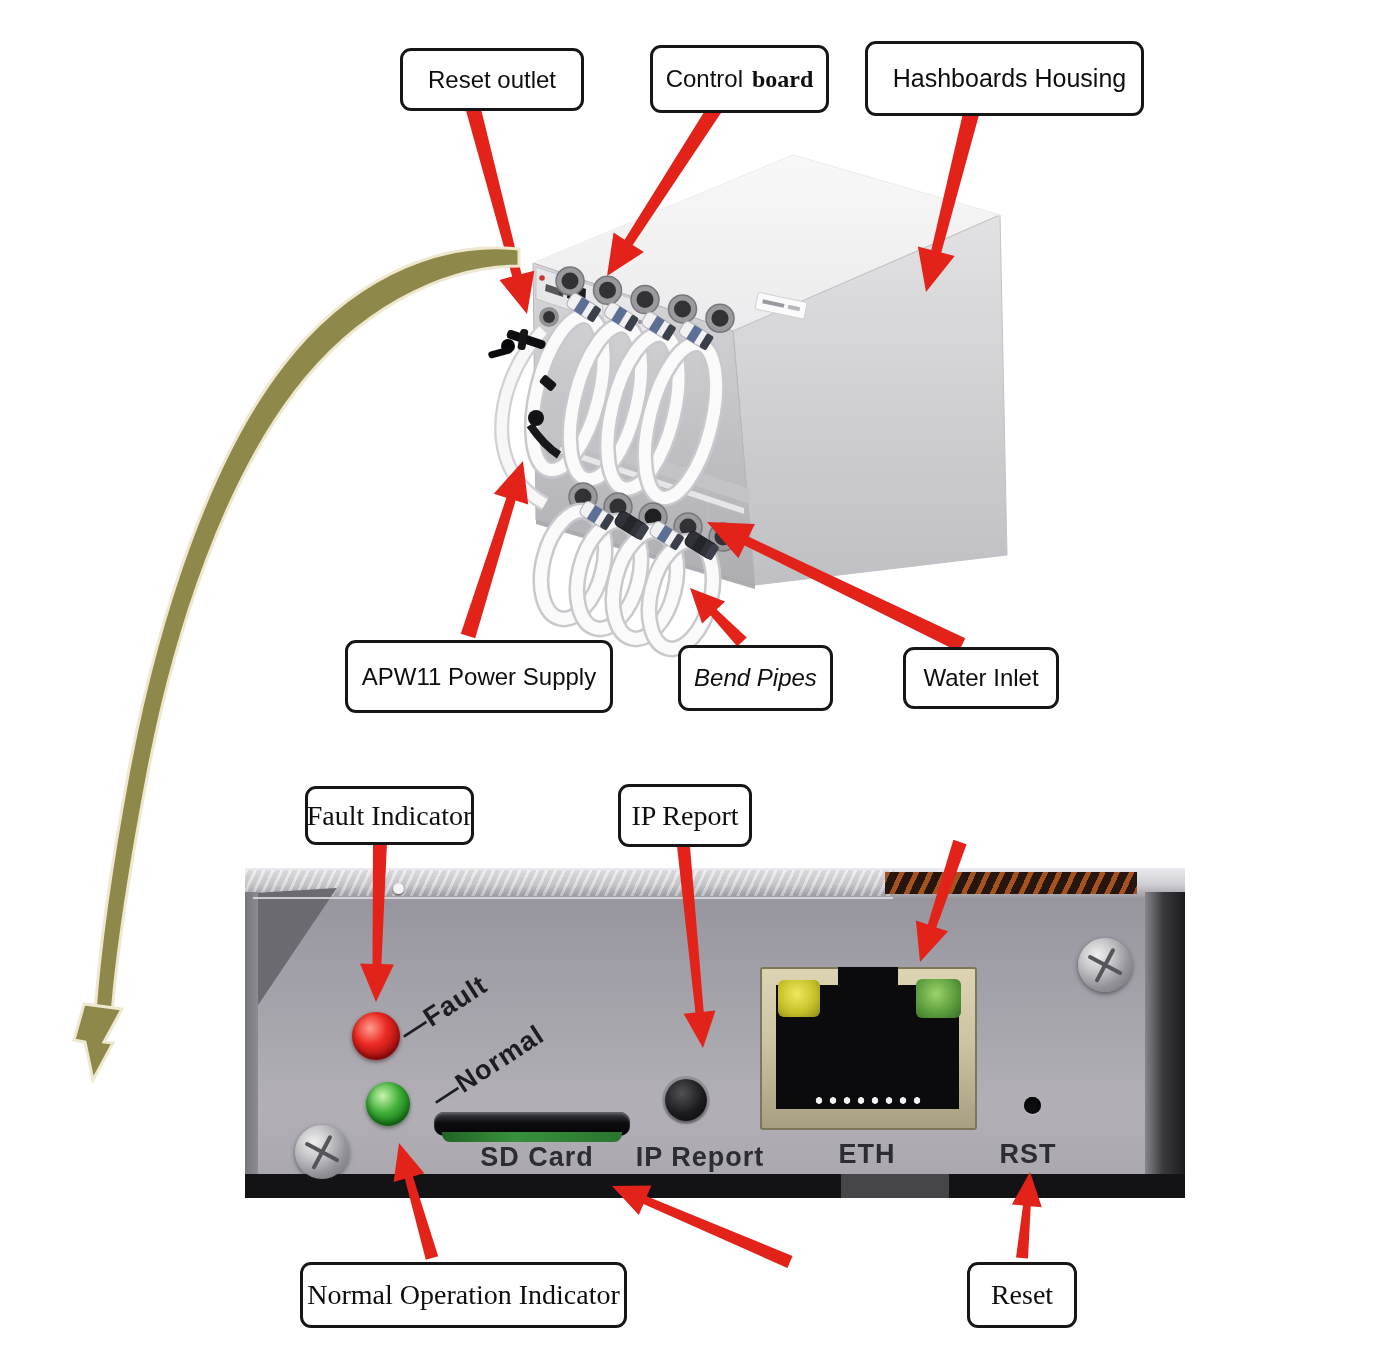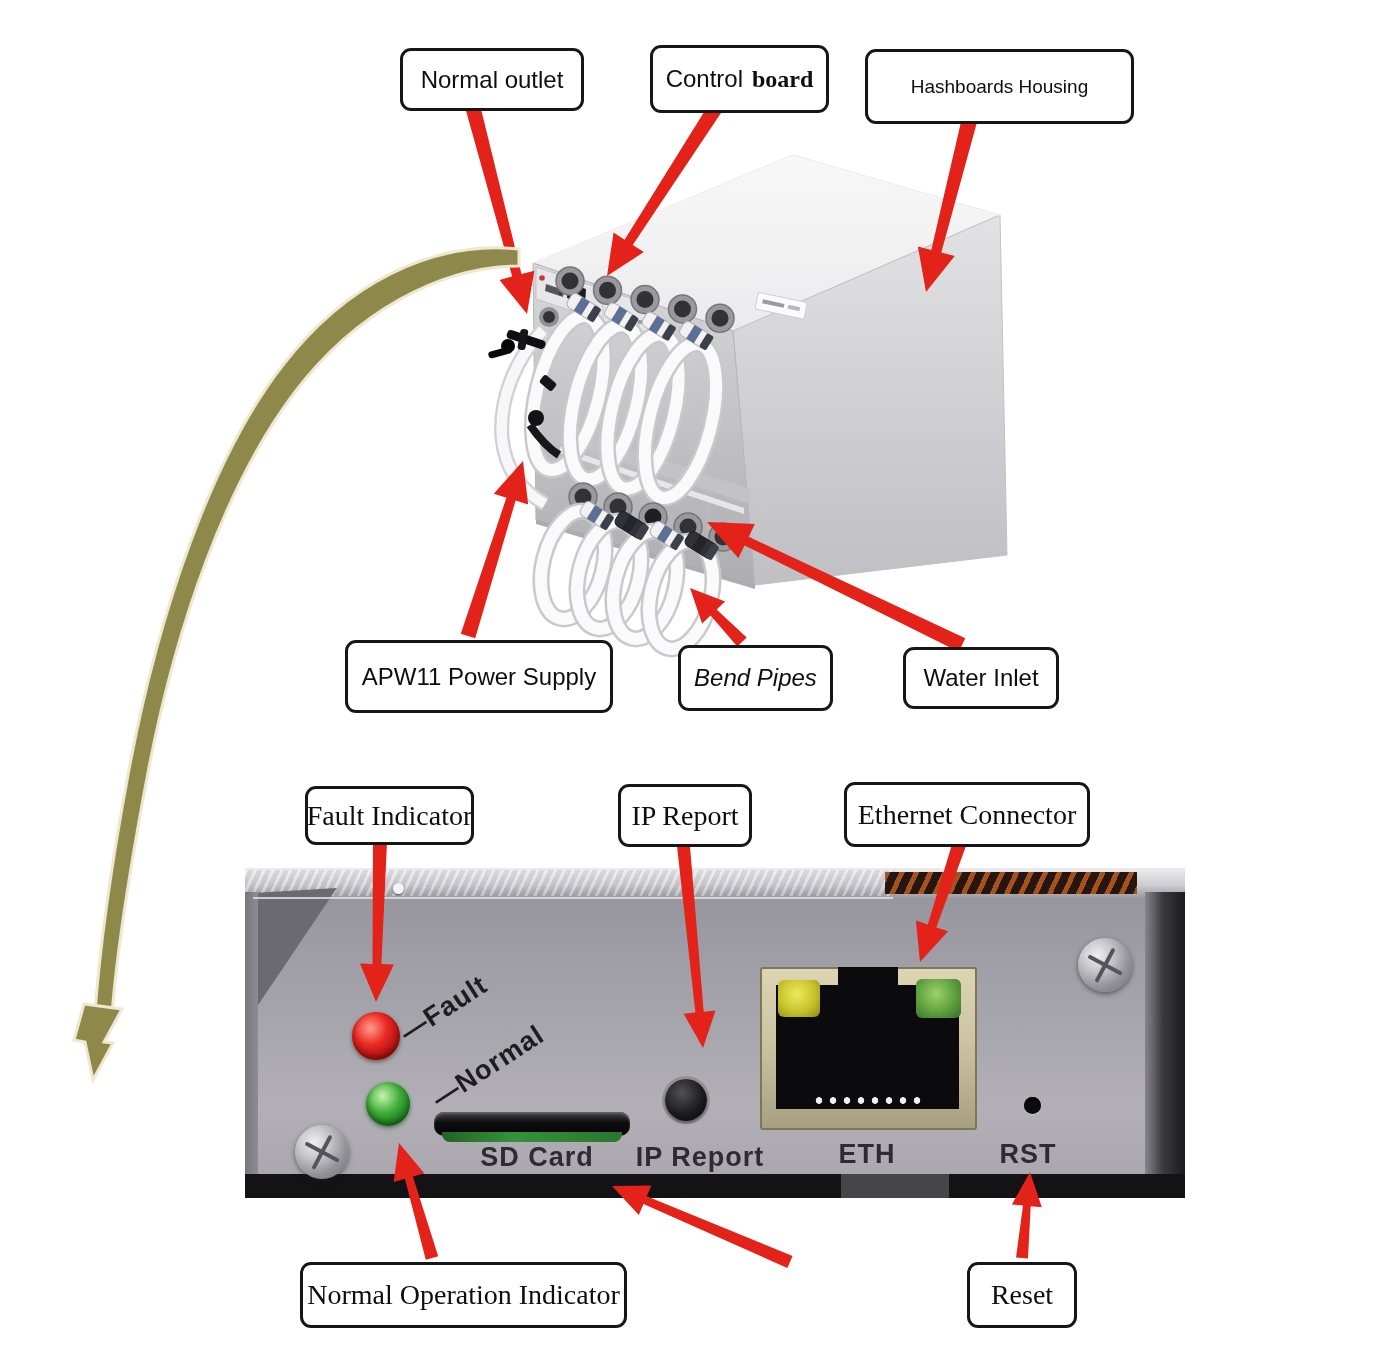--- a/index.html
+++ b/index.html
@@ -277,46 +277,43 @@
         <polygon points="373.0,841.8 372.5,963.9 360.0,963.6 376.0,1002.0 393.9,964.4 381.4,964.1 387.0,842.2" fill="#e3221a"></polygon>
         <polygon points="676.5,841.6 695.4,1012.6 683.6,1013.7 703.0,1048.0 715.5,1010.6 703.7,1011.8 689.5,840.4" fill="#e3221a"></polygon>
         <polygon points="953.4,839.8 927.8,924.5 915.9,920.6 920.0,962.0 948.1,931.3 936.3,927.4 966.6,844.2" fill="#e3221a"></polygon>
         <polygon points="438.2,1256.2 412.9,1176.5 424.3,1173.2 399.0,1143.0 393.6,1182.0 404.9,1178.8 425.8,1259.8" fill="#e3221a"></polygon>
         <polygon points="792.6,1256.0 646.7,1196.3 651.4,1185.4 612.0,1186.0 638.8,1214.9 643.5,1204.0 787.4,1268.0" fill="#e3221a"></polygon>
         <polygon points="1028.0,1258.6 1030.7,1206.2 1041.8,1207.2 1030.0,1172.0 1011.9,1204.5 1023.0,1205.5 1016.0,1257.4" fill="#e3221a"></polygon>
       </g>
   </svg>
 
   <div class="lbl" style="left:400px;top:48px;width:178px;height:57px;">
-    <span>Normal outlet</span>
+    <span>Reset outlet</span>
     </div>
   <div class="lbl" style="left:650px;top:45px;width:173px;height:62px;">
     <span>Control</span>
     <span class="cb-serif">board</span>
     </div>
-  <div class="lbl" style="left:865px;top:49px;width:263px;height:69px;font-size:19px;">
+  <div class="lbl" style="left:865px;top:41px;width:263px;height:69px;font-size:25px;padding-left:10px;">
     <span>Hashboards Housing</span>
     </div>
   <div class="lbl" style="left:345px;top:640px;width:262px;height:67px;">
     <span>APW11 Power Supply</span>
     </div>
   <div class="lbl" style="left:678px;top:645px;width:149px;height:60px;font-style:italic;">
     <span>Bend Pipes</span>
     </div>
   <div class="lbl" style="left:903px;top:647px;width:150px;height:56px;text-align:center;">
     <span>Water Inlet</span>
     </div>
   <div class="lbl serif" style="left:305px;top:786px;width:163px;height:53px;">
     <span>Fault Indicator</span>
     </div>
   <div class="lbl serif" style="left:618px;top:784px;width:128px;height:57px;">
     <span>IP Report</span>
     </div>
-  <div class="lbl serif" style="left:844px;top:782px;width:240px;height:59px;">
-    <span>Ethernet Connector</span>
-    </div>
   <div class="lbl serif" style="left:300px;top:1262px;width:321px;height:60px;justify-content:center;">
     <span>Normal Operation Indicator</span>
     </div>
   <div class="lbl serif" style="left:967px;top:1262px;width:104px;height:60px;">
     <span>Reset</span>
     </div>
 </div>
 
 </body></html>

